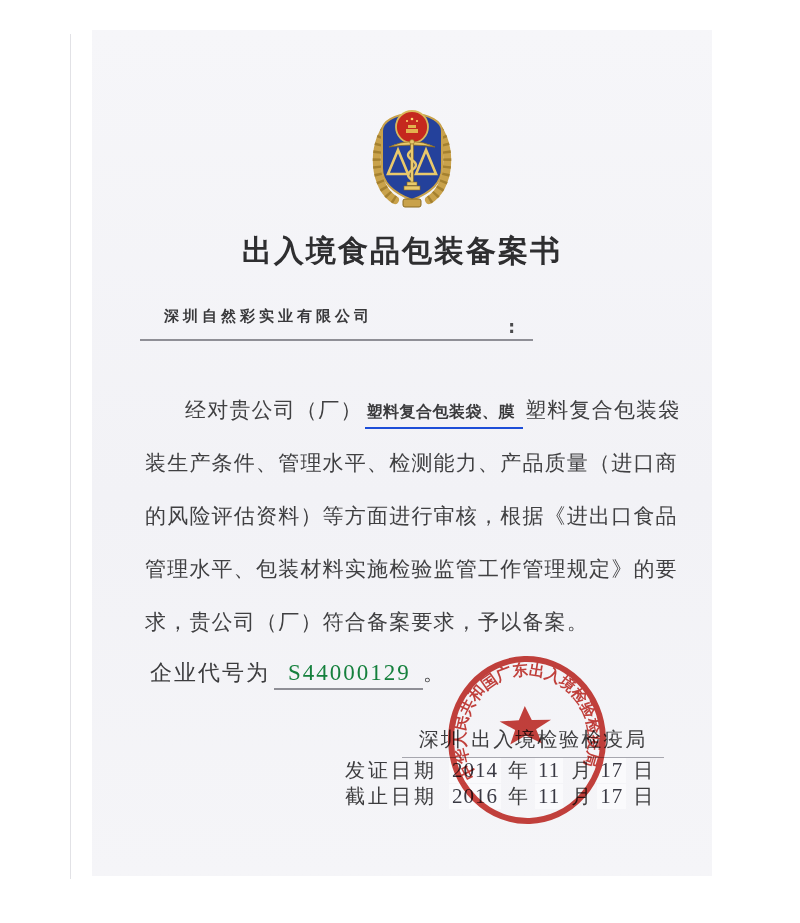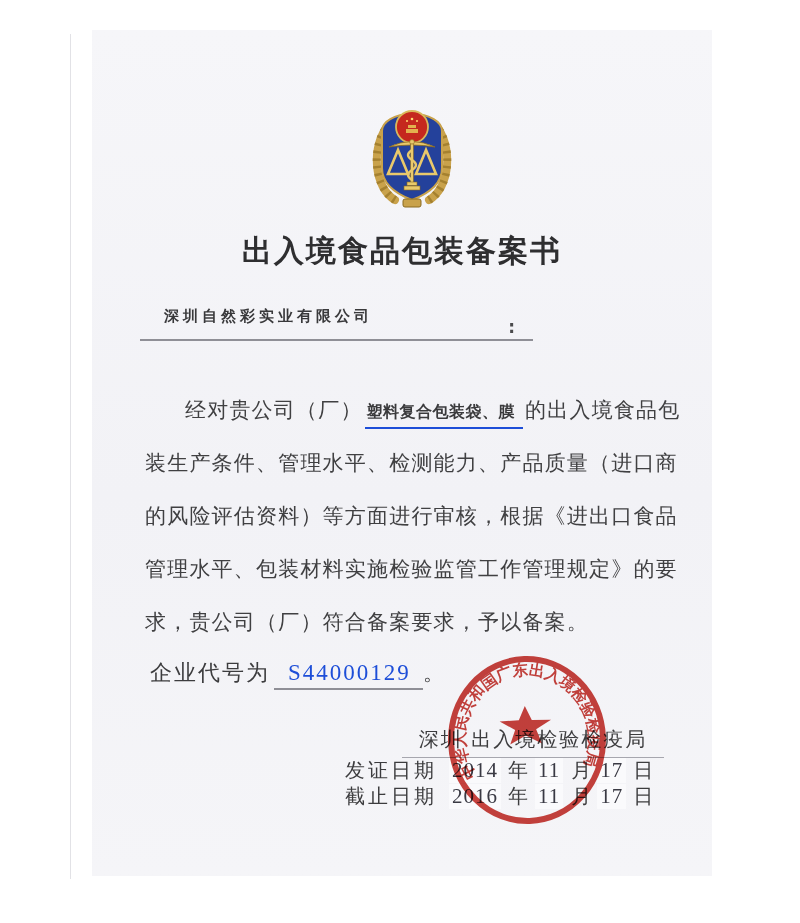--- a/index.html
+++ b/index.html
@@ -42,21 +42,21 @@
     display:inline-block; font-size:16px; font-weight:700; color:#3a3a3c;
     letter-spacing:0.5px; border-bottom:2px solid #1d4ed8;
     padding:0 8px 4px 2px; margin:0 2px; vertical-align:baseline;
   }
   .code-line {
     position:absolute; left:150px; top:658px; font-size:22px; color:#3c3c3e;
     letter-spacing:2px; white-space:nowrap;
   }
   .code-value {
     display:inline-block; font-family:"Liberation Serif", serif; font-size:23px;
-    letter-spacing:2px; color:#1d4ed8; border-bottom:2px solid #8f8f96;
+    letter-spacing:2px; color:#15803d; border-bottom:2px solid #8f8f96;
     padding:0 12px 2px 14px; margin-left:4px;
   }
   .issuer {
     position:absolute; left:402px; top:726px; width:262px; text-align:center;
     font-size:20px; color:#3c3c3e; letter-spacing:2px; white-space:nowrap;
     border-bottom:1px solid #a6a6ae; padding-bottom:4px;
   }
   .date-row {
     position:absolute; left:345px; display:flex; align-items:baseline;
     font-size:20px; color:#3c3c3e; white-space:nowrap;
@@ -116,21 +116,21 @@
   </svg>
 
   <div class="doc-title">出入境食品包装备案书</div>
 
   <div class="recipient">
     <span class="company-name">深圳自然彩实业有限公司</span>
     <span class="recipient-colon">:</span>
   </div>
 
   <div class="body-line indent" style="top:396px;">
-    <span>经对贵公司（厂）</span><span class="blank-small">塑料复合包装袋、膜</span><span>的出入境食品包</span>
+    <span>经对贵公司（厂）</span><span class="blank-small">塑料复合包装袋、膜</span><span>塑料复合包装袋</span>
   </div>
   <div class="body-line" style="top:449px;">装生产条件、管理水平、检测能力、产品质量（进口商</div>
   <div class="body-line" style="top:502px;">的风险评估资料）等方面进行审核，根据《进出口食品</div>
   <div class="body-line" style="top:555px;">管理水平、包装材料实施检验监管工作管理规定》的要</div>
   <div class="body-line" style="top:608px;">求，贵公司（厂）符合备案要求，予以备案。</div>
 
   <div class="code-line">
     <span>企业代号为</span><span class="code-value">S44000129</span><span>。</span>
   </div>
 

